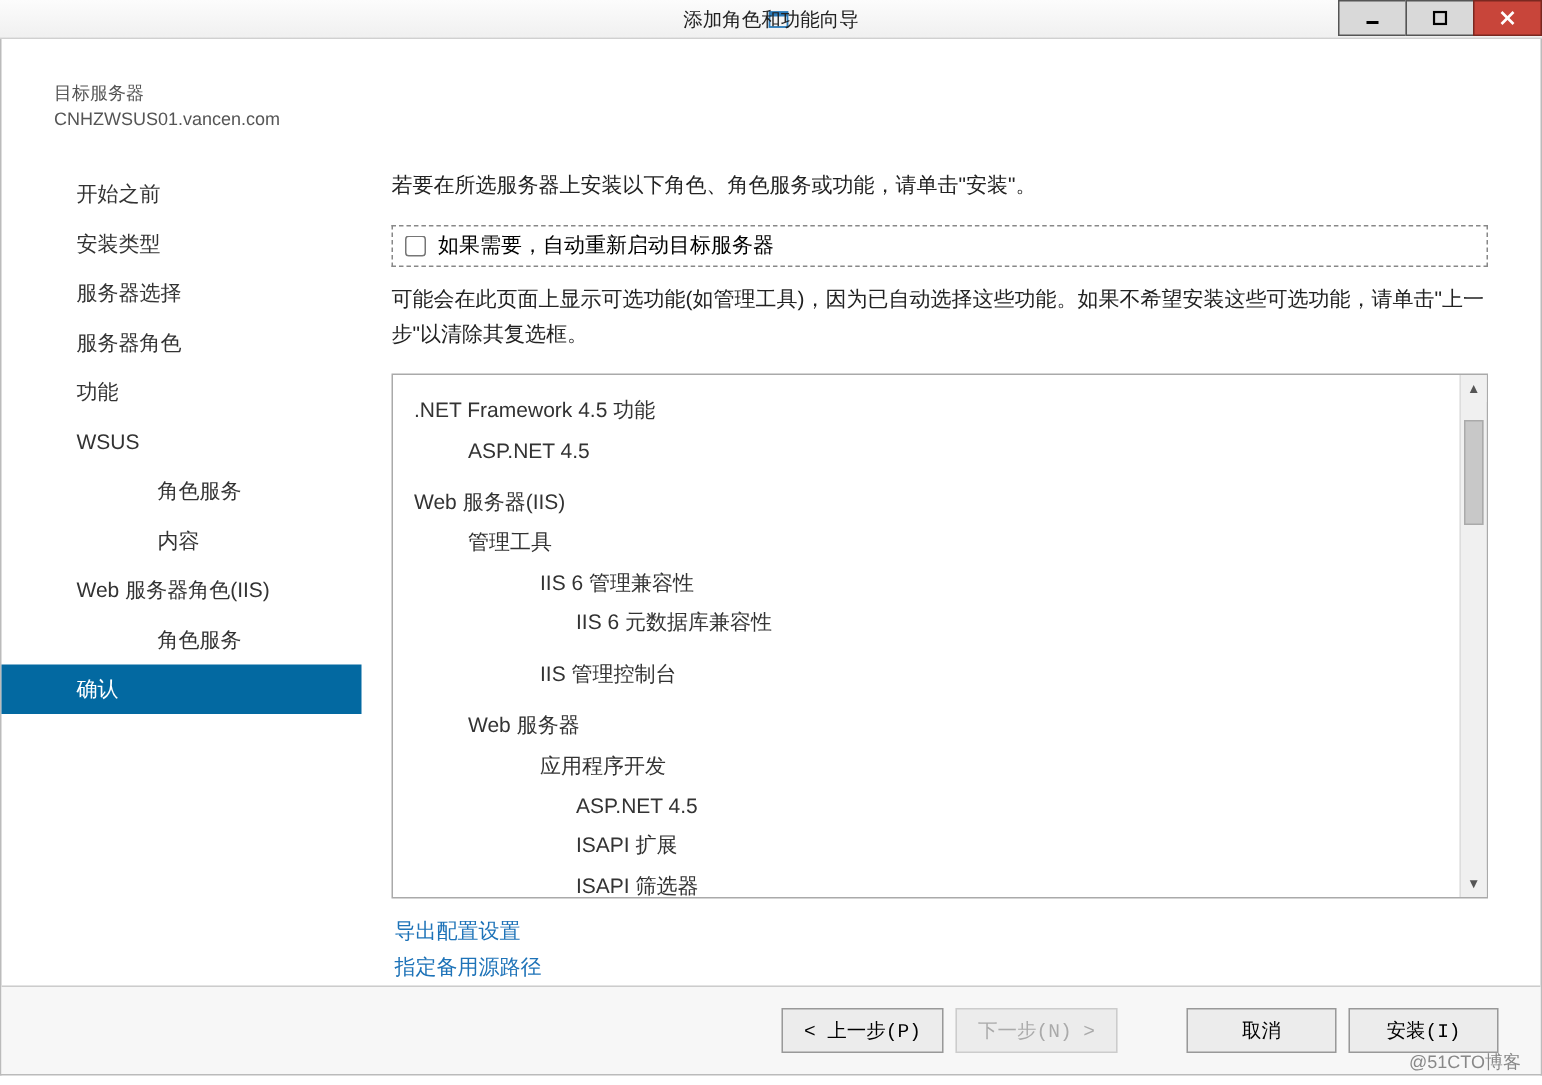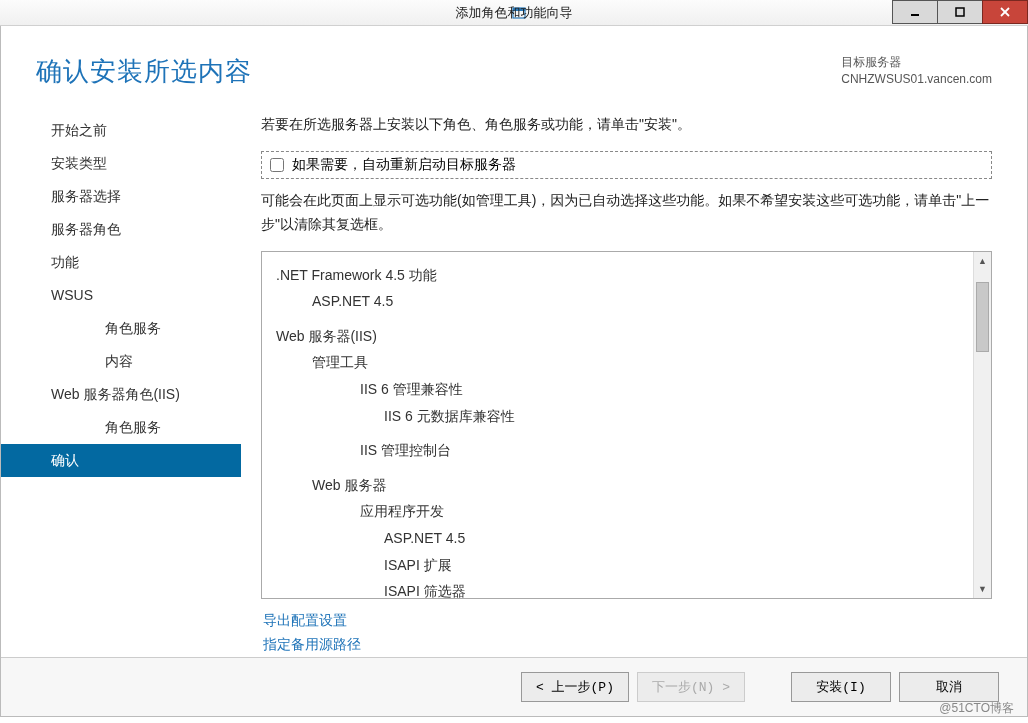--- a/index.html
+++ b/index.html
@@ -252,21 +252,20 @@
       <svg width="10" height="10">
           <line x1="1" y1="1" x2="9" y2="9" stroke="#fff" stroke-width="1.8"></line>
           <line x1="9" y1="1" x2="1" y2="9" stroke="#fff" stroke-width="1.8"></line>
         </svg>
     </div>
   </div>
 </div>
 
 <div class="dialog-body">
   <div class="header-area">
-    <div class="page-heading">确认安装所选内容</div>
     <div class="target-info">
       <div>目标服务器</div>
       <div>CNHZWSUS01.vancen.com</div>
     </div>
   </div>
 
   <div class="content-area">
     <div class="sidebar" id="sidebar">
         <div class="sidebar-item">开始之前</div>
         <div class="sidebar-item">安装类型</div>
@@ -317,18 +316,18 @@
         <span class="link">导出配置设置</span>
         <span class="link">指定备用源路径</span>
       </div>
     </div>
   </div>
 
   <div class="button-bar">
     <button class="btn">&lt; 上一步(P)</button>
     <button class="btn" disabled="">下一步(N) &gt;</button>
     <div class="btn-spacer"></div>
+    <button class="btn">取消</button>
     <button class="btn">安装(I)</button>
-    <button class="btn">取消</button>
   </div>
 </div>
 
 <div class="watermark">@51CTO博客</div>
 
 </body></html>

